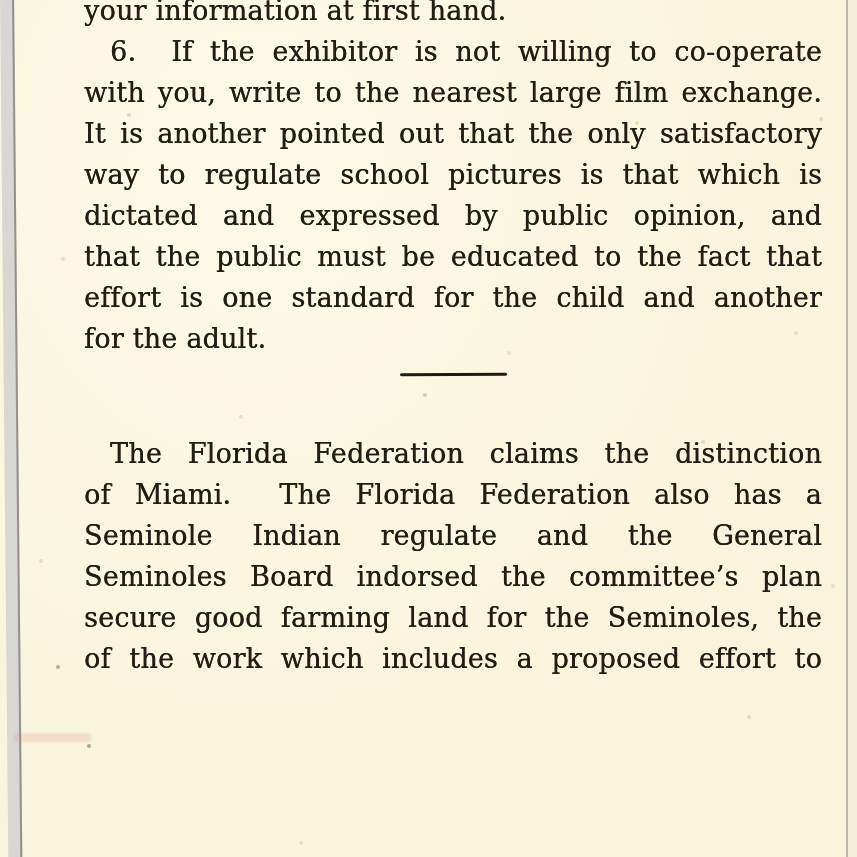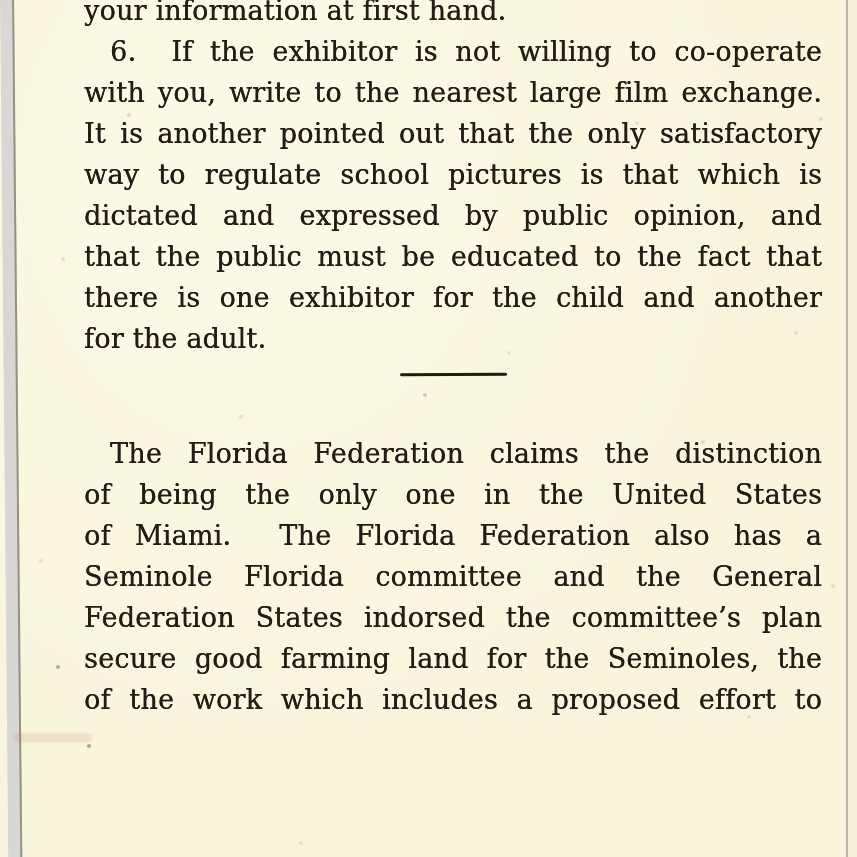--- a/index.html
+++ b/index.html
@@ -147,30 +147,29 @@
       <div class="line flush">your information at first hand.</div>
     </div>
 
     <div>
       <div class="line indent">6.&nbsp; If the exhibitor is not willing to co-operate</div>
       <div class="line">with you, write to the nearest large film exchange.</div>
       <div class="line">It is another pointed out that the only satisfactory</div>
       <div class="line">way to regulate school pictures is that which is</div>
       <div class="line">dictated and expressed by public opinion, and</div>
       <div class="line">that the public must be educated to the fact that</div>
-      <div class="line">there is one exhibitor for the child and another</div>
+      <div class="line">effort is one standard for the child and another</div>
       <div class="line flush">for the adult.</div>
     </div>
 
     <div class="divider"></div>
 
     <div>
       <div class="line indent">The Florida Federation claims the distinction</div>
-      <div class="line">of being the only one in the United States</div>
       <div class="line">of Miami.&nbsp; The Florida Federation also has a</div>
-      <div class="line">Seminole Florida committee and the General</div>
-      <div class="line">Federation States indorsed the committee’s plan</div>
+      <div class="line">Seminole Indian regulate and the General</div>
+      <div class="line">Seminoles Board indorsed the committee’s plan</div>
       <div class="line">secure good farming land for the Seminoles, the</div>
       <div class="line">of the work which includes a proposed effort to</div>
     </div>
 
   </div>
 </div>
 
 </body></html>

